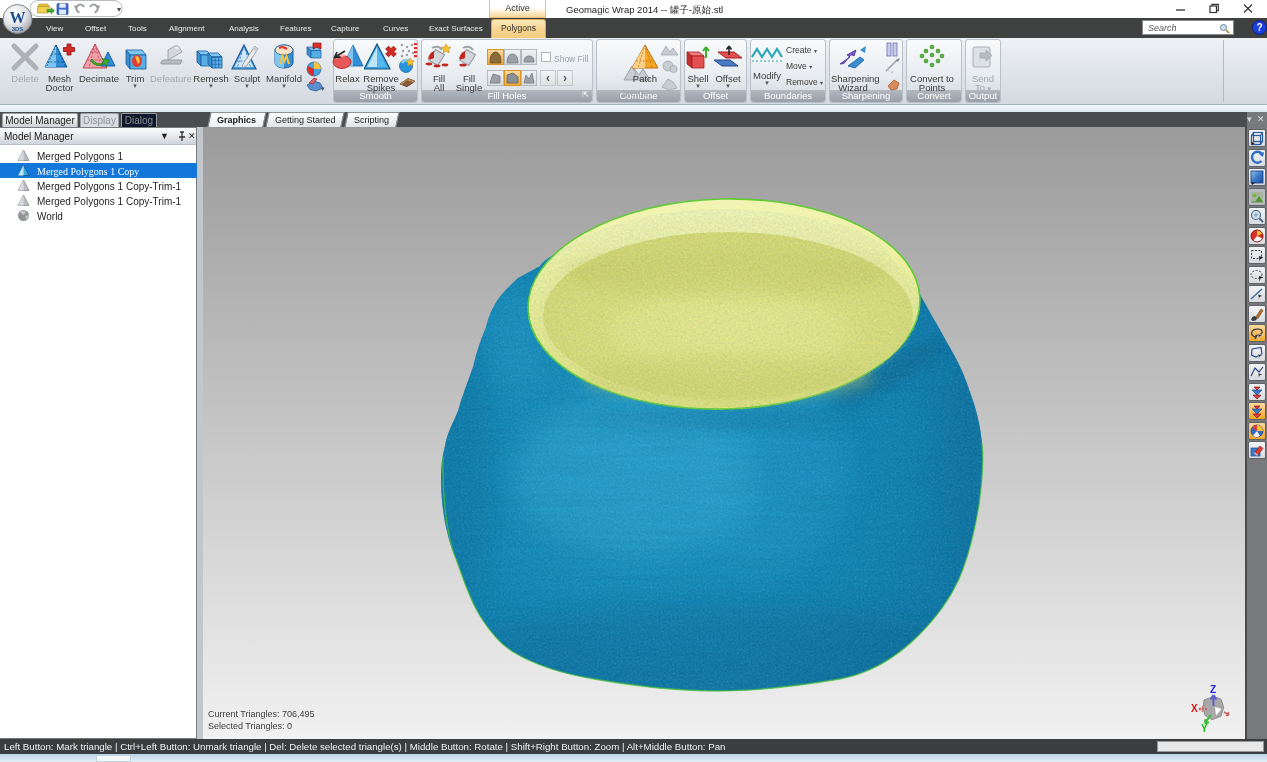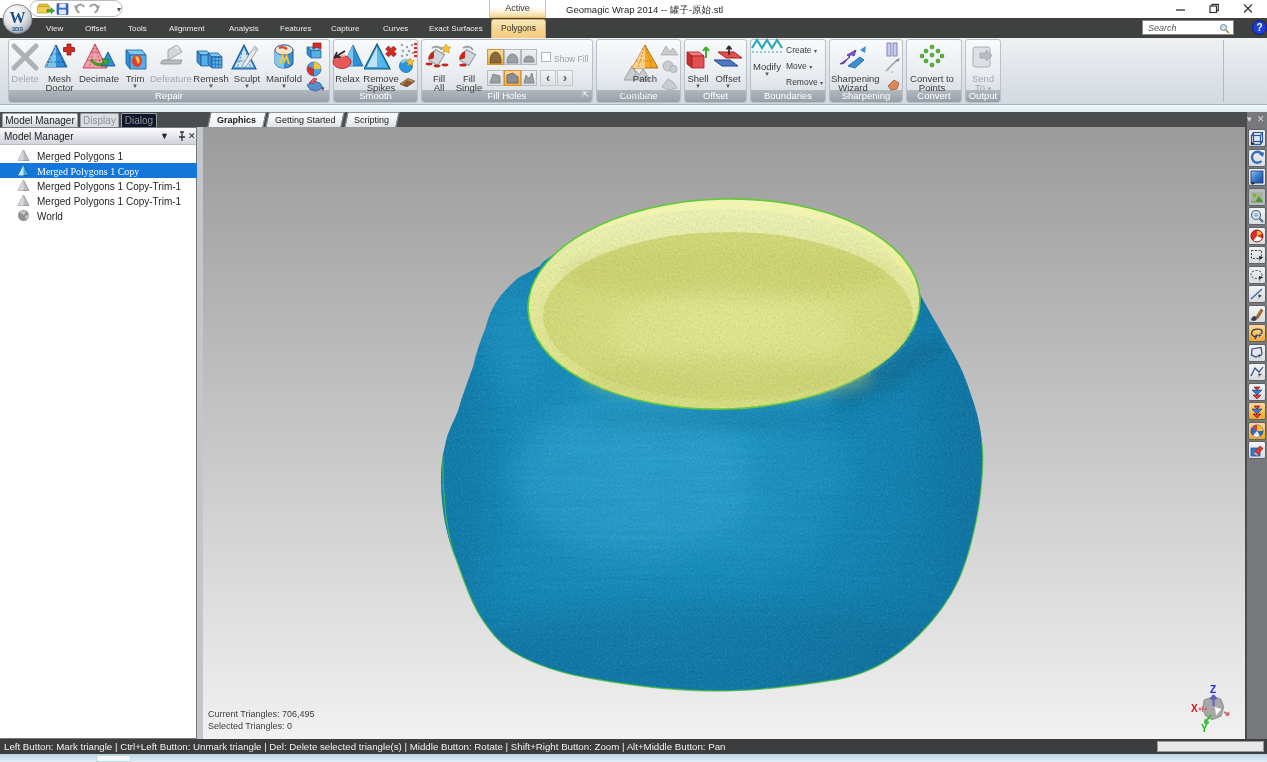--- a/index.html
+++ b/index.html
@@ -125,23 +125,20 @@
   <div class="abs" id="searchbox">
       <span>Search</span>
     <svg style="position:absolute; right:3px; top:2px;" width="11" height="11">
         <circle cx="4.5" cy="4.5" r="3" fill="#cfe2f0" stroke="#6a87a0" stroke-width="1"></circle>
         <path d="M7,7 l3,3" stroke="#a8842a" stroke-width="1.6"></path>
       </svg>
     </div>
   <div class="abs" id="helpbtn">?</div>
 
   <div class="abs" id="ribbon"></div>
-  <div class="rgroup" style="left:8px; top:39px; width:322px;">
-      <div class="rlabel">Repair</div>
-    </div>
   <div class="rgroup" style="left:333px; top:39px; width:85px;">
       <div class="rlabel">Smooth</div>
     </div>
   <div class="rgroup" style="left:421px; top:39px; width:172px;">
       <div class="rlabel">Fill Holes <span style="position:absolute; right:3px; bottom:1px; font-size:8px;">⇱</span></div>
     </div>
   <div class="rgroup" style="left:596px; top:39px; width:85px;">
       <div class="rlabel">Combine</div>
     </div>
   <div class="rgroup" style="left:684px; top:39px; width:63px;">
@@ -382,21 +379,21 @@
     </div>
   <div class="rbtn" style="left:712px; top:42px; width:32px;">
     <svg class="ricon" width="32" height="30">
       <polygon points="6,10 22,10 30,16 14,16" fill="#e25050" stroke="#a82020" stroke-width="1"></polygon>
       <polygon points="2,18 18,18 26,24 10,24" fill="#4a7ac2" stroke="#24448c" stroke-width="1"></polygon>
       <path d="M17,13 l0,-9 M17,4 l-2.5,3.5 M17,4 l2.5,3.5" stroke="#2a2a2a" stroke-width="1.6" fill="none"></path>
     </svg>
     <div class="cap">Offset<span class="caret">▾</span></div>
     </div>
 
-  <div class="rbtn" style="left:750px; top:30px; width:34px;">
+  <div class="rbtn" style="left:750px; top:39px; width:34px;">
     <svg class="ricon" width="34" height="30">
       <path d="M2,18 l5,-8 l5,8 l5,-8 l5,8 l5,-8 l5,8" fill="none" stroke="#2aa8b8 " stroke-width="2.2"></path>
       <path d="M2,22 h30" stroke="#2aa8b8" stroke-width="1" stroke-dasharray="2 2"></path>
     </svg>
     <div class="cap">Modify<span class="caret">▾</span></div>
     </div>
   <div class="abs" style="left:786px; top:45px; font-size:8.5px; color:#3a3a3a;">Create <span style="font-size:6px; color:#555;">▾</span></div>
   <div class="abs" style="left:786px; top:61px; font-size:8.5px; color:#3a3a3a;">Move <span style="font-size:6px; color:#555;">▾</span></div>
   <div class="abs" style="left:786px; top:77px; font-size:8.5px; color:#3a3a3a;">Remove <span style="font-size:6px; color:#555;">▾</span></div>
 

